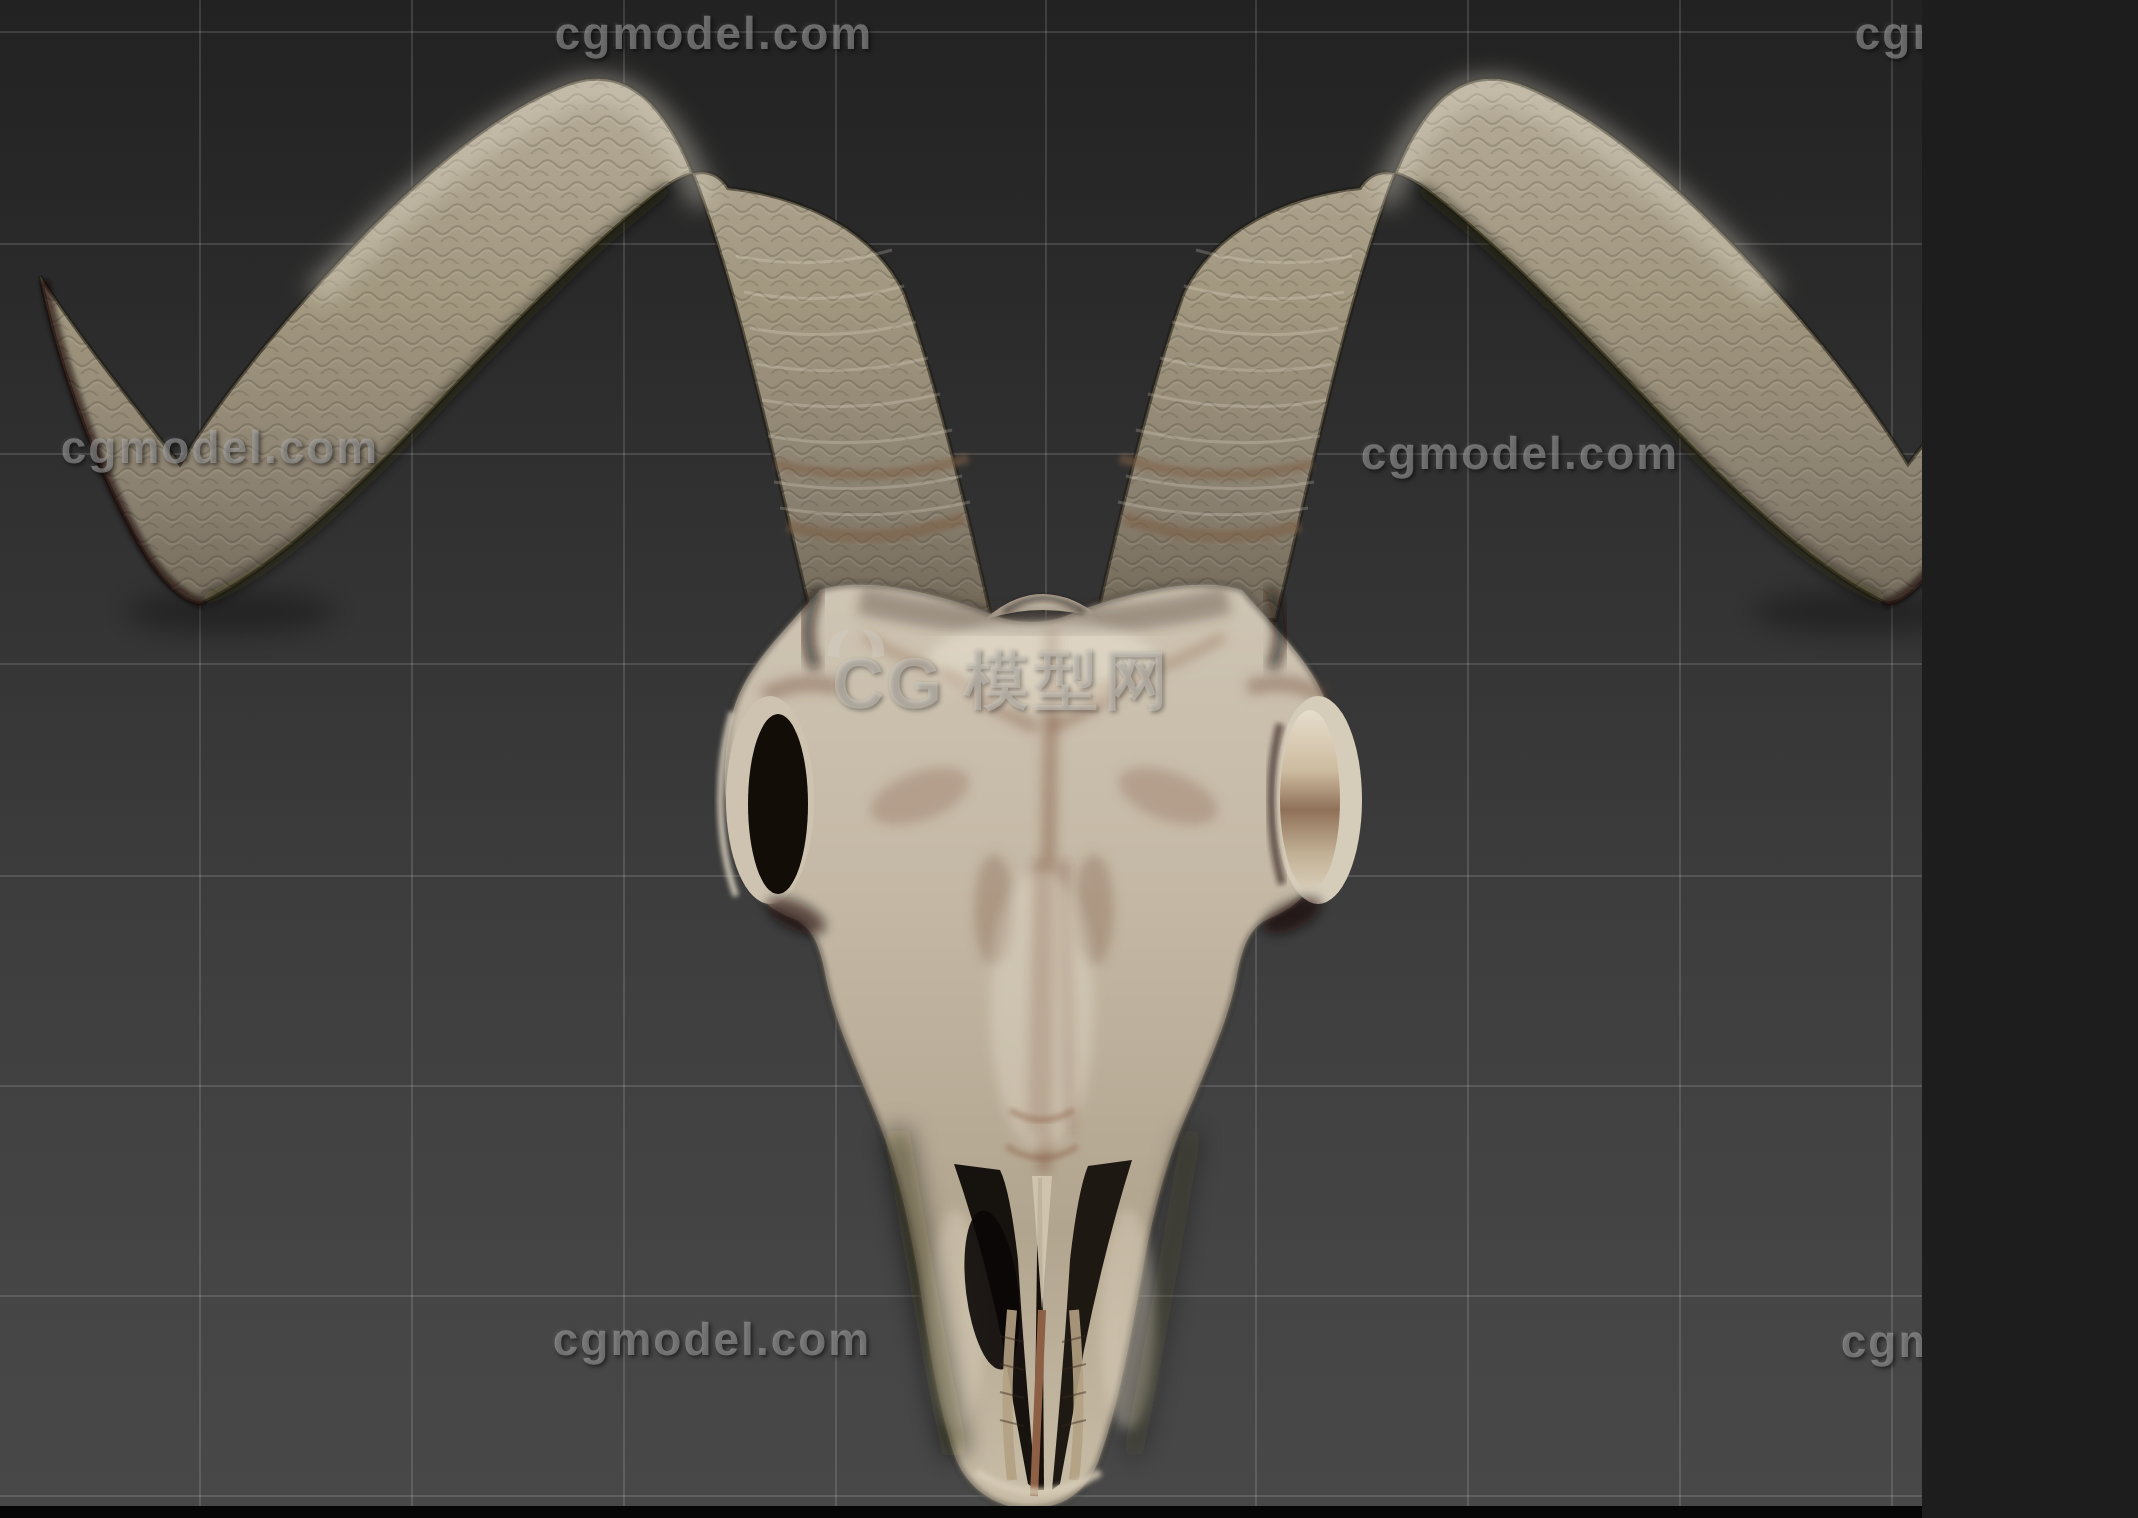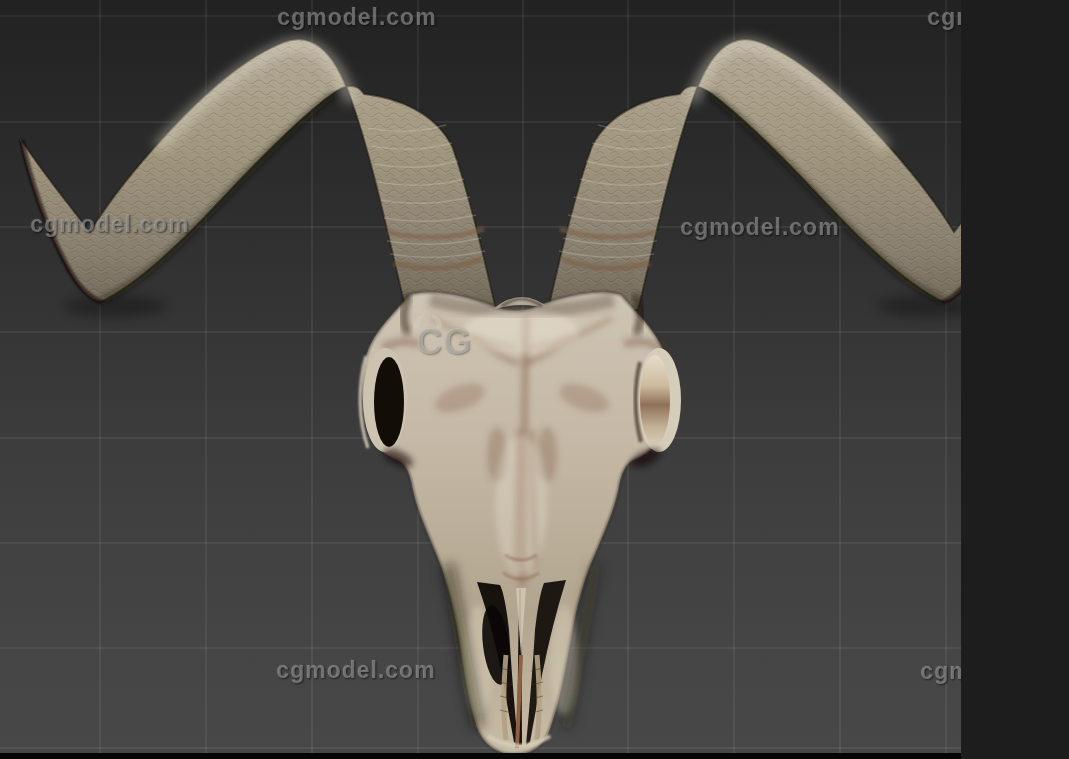--- a/index.html
+++ b/index.html
@@ -283,16 +283,17 @@
   <div class="wm" style="left:1000px;top:671px;">cgmodel.com</div>
 
   <div class="logo">
     <span class="cgwrap">
       <svg class="horns" width="66" height="20" viewBox="0 0 66 20">
         <path d="M2,16 C1,8 6,2 13,3 C9,7 7,12 8,17 Z" fill="rgba(208,203,196,0.5)"></path>
         <path d="M30,16 C31,8 26,2 19,3 C23,7 25,12 24,17 Z" fill="rgba(208,203,196,0.5)"></path>
       </svg>
       <span class="cg">CG</span>
     </span>
+    <span class="zh">模型网</span>
   </div>
 
   <div class="bottom-bar"></div>
 </div>
 
 </body></html>

